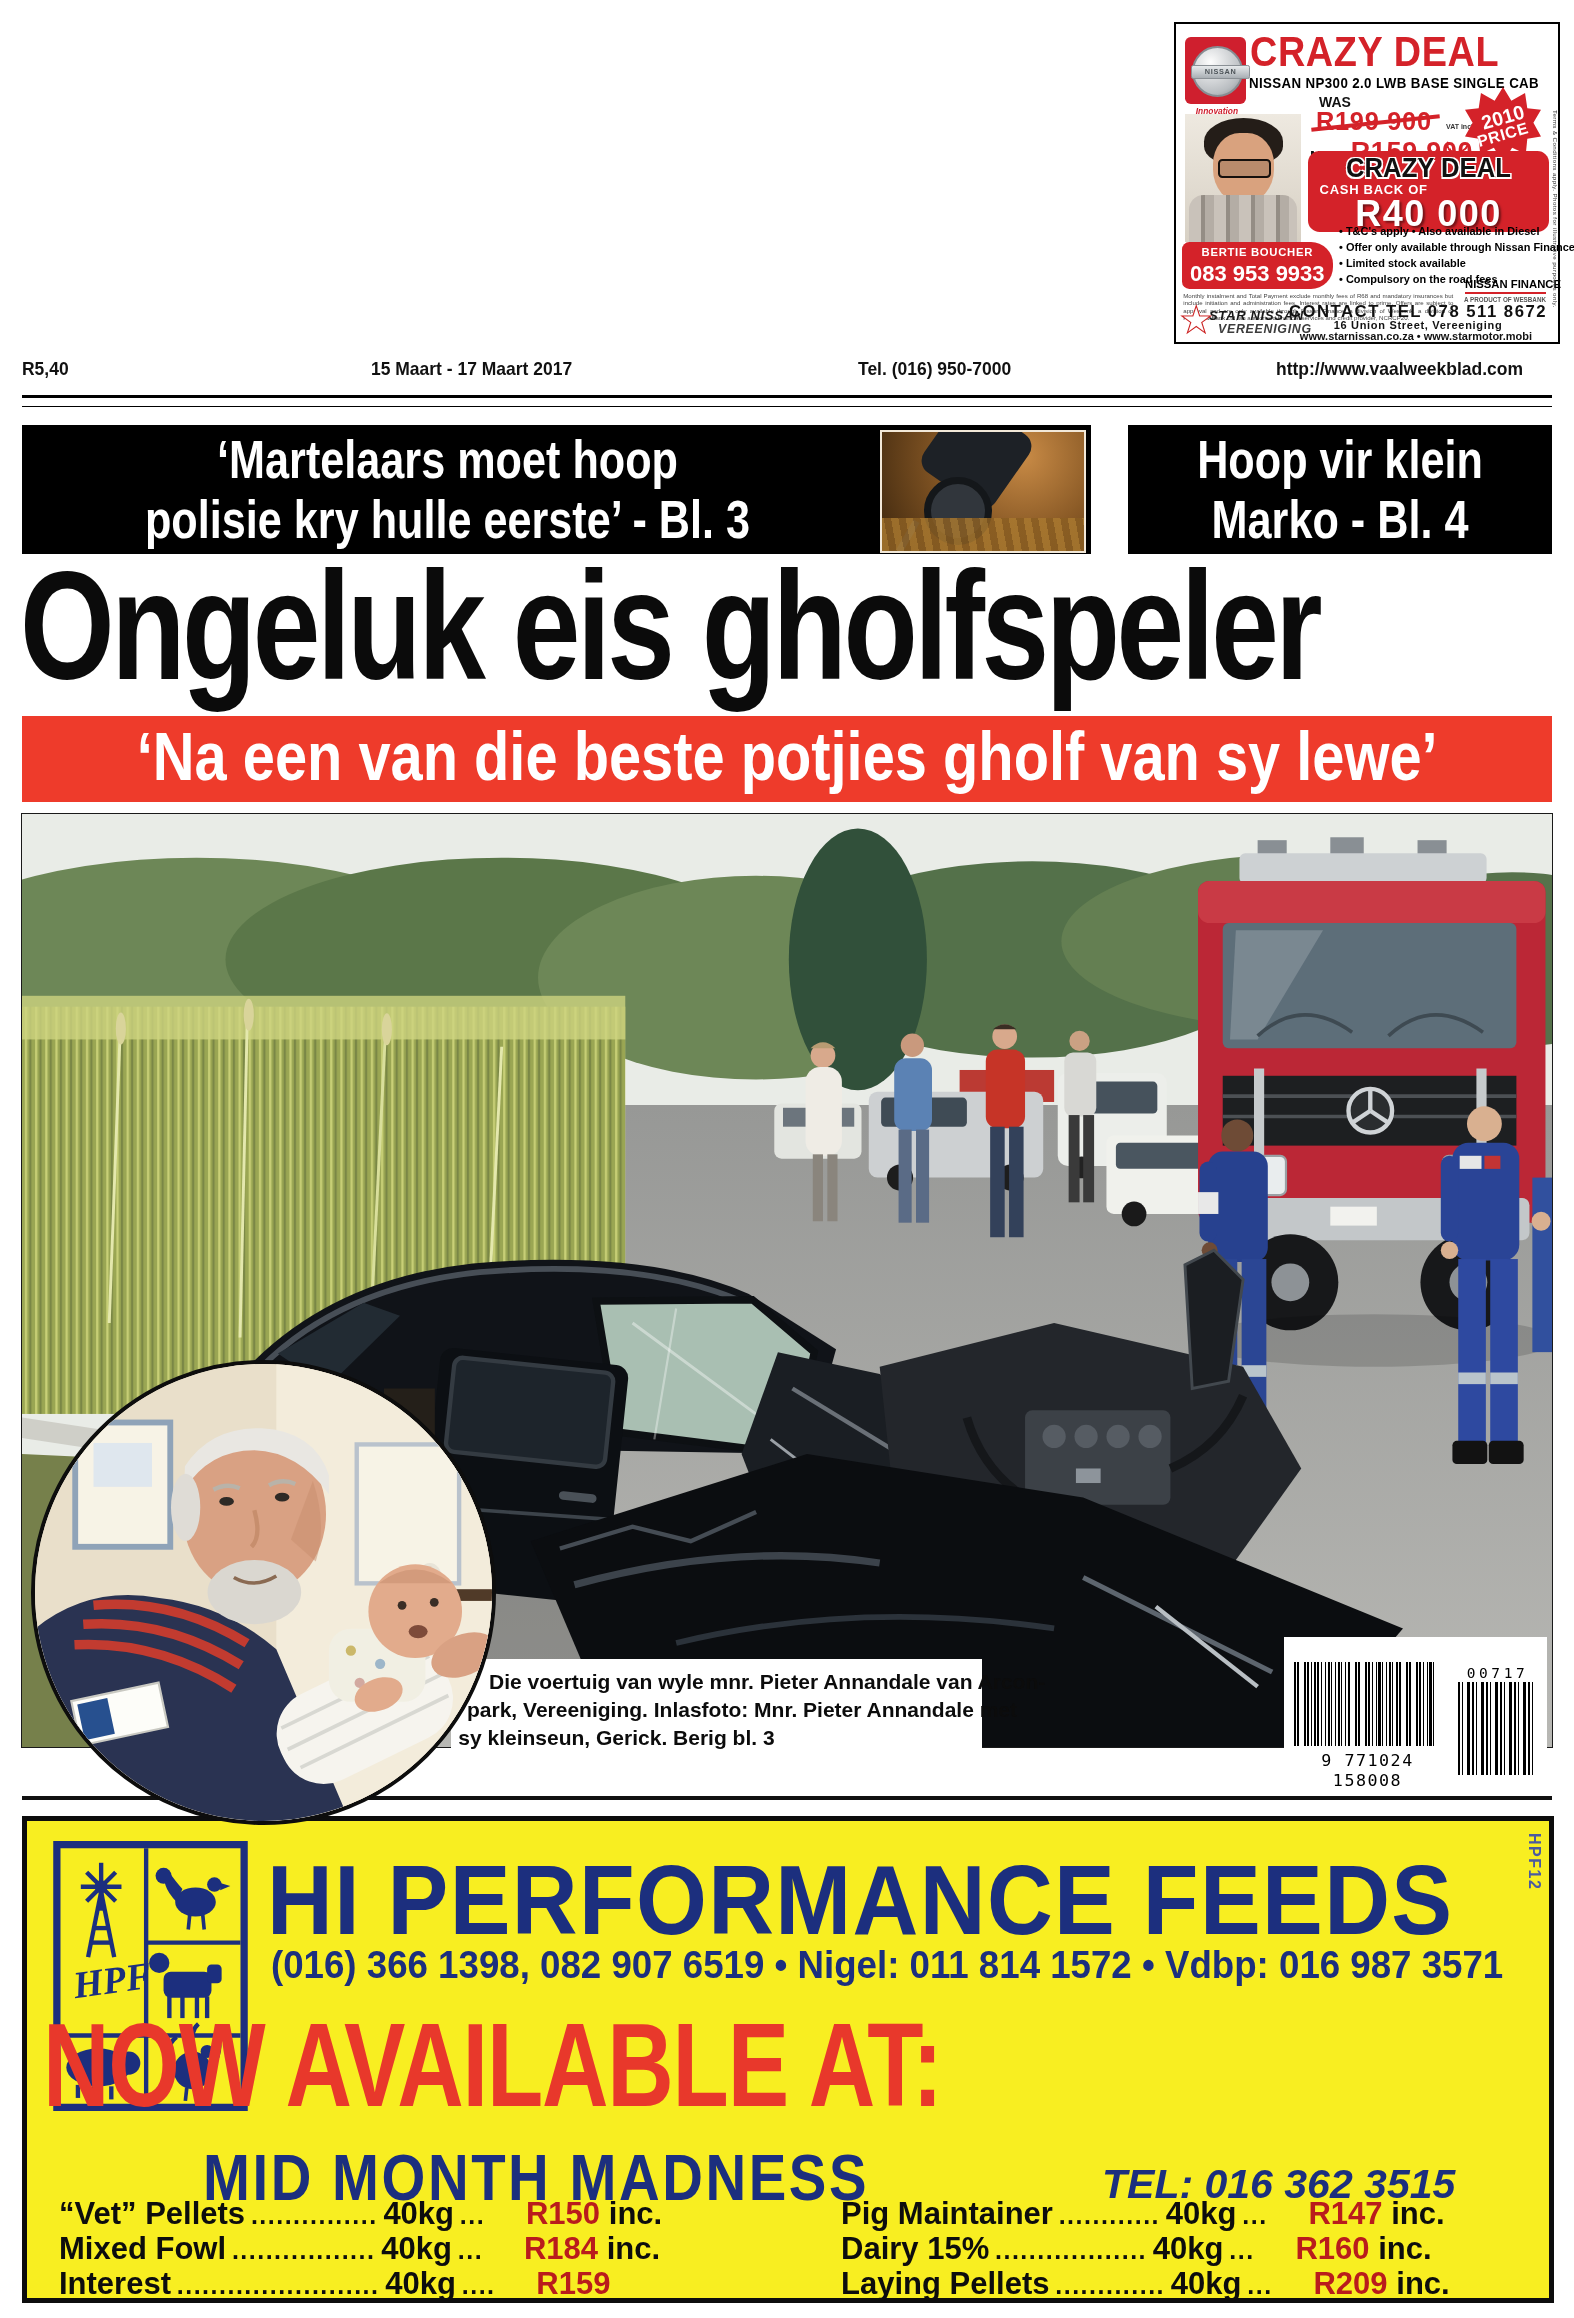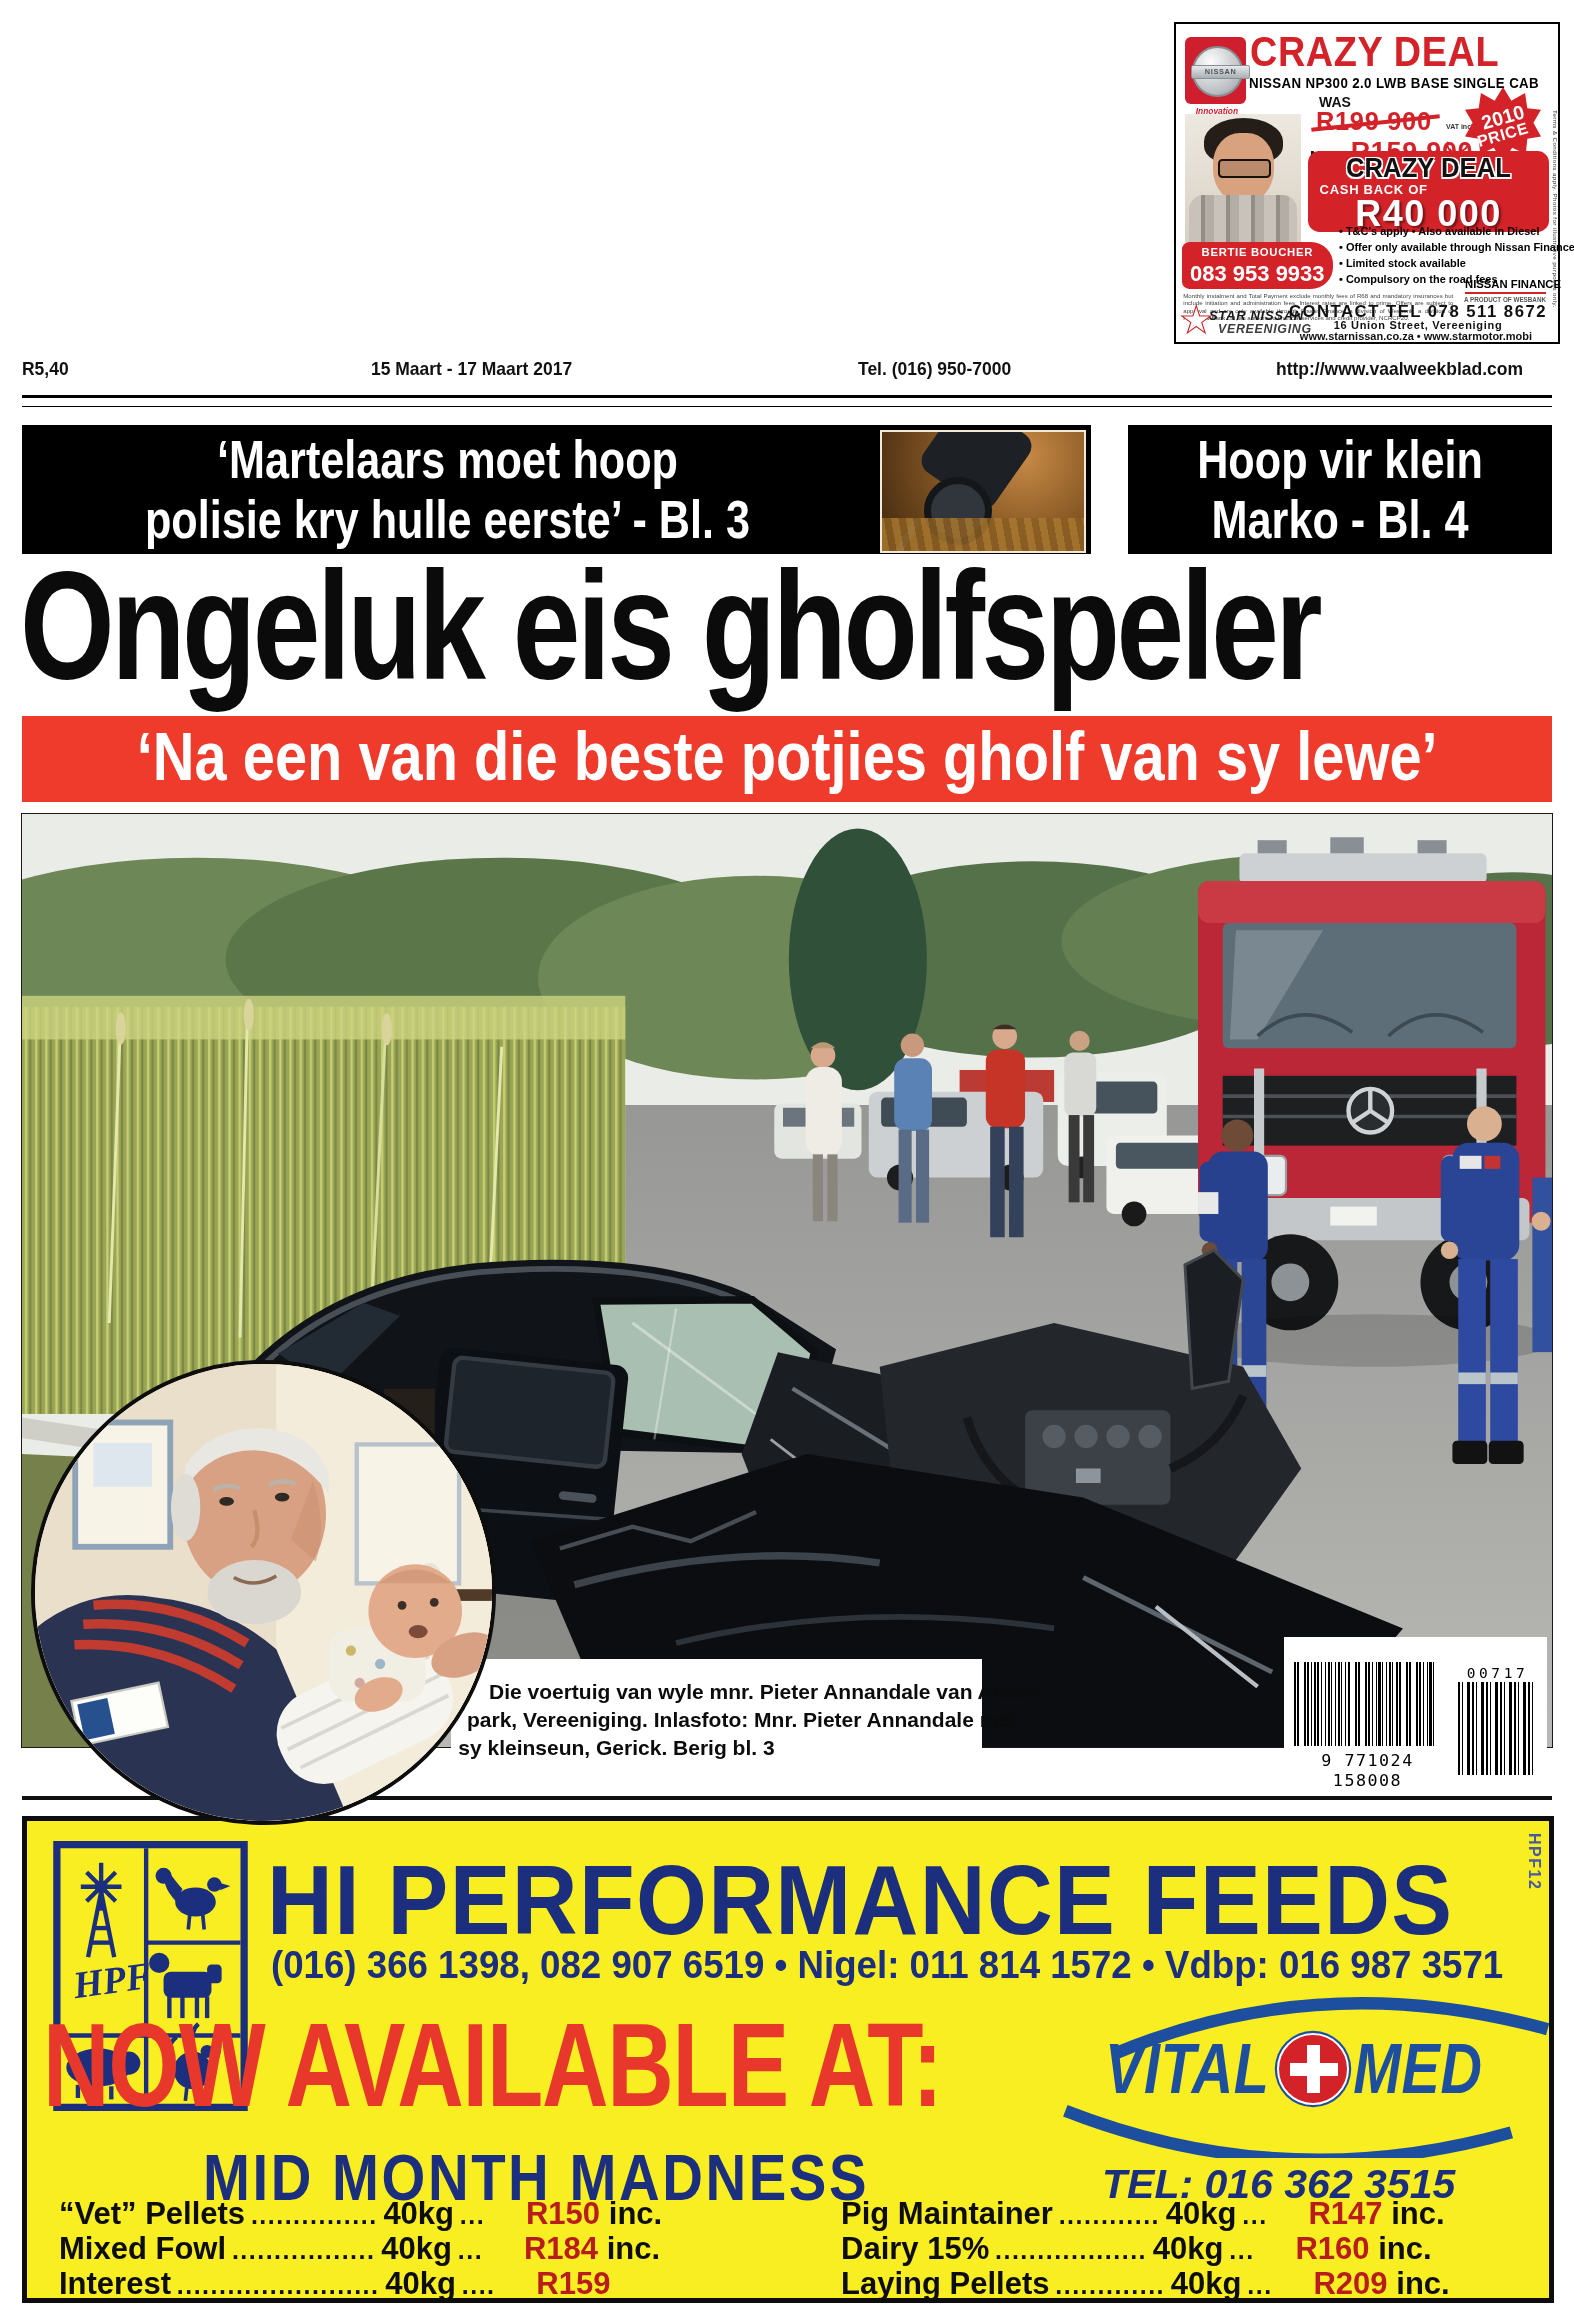--- a/index.html
+++ b/index.html
@@ -120,21 +120,21 @@
   .photo-box svg{display:block;width:100%;height:100%;}
 
   
   .inset{position:absolute;left:30.5px;top:1360px;width:457px;height:457px;border-radius:50%;
     border:4.4px solid #0d0d0d;overflow:hidden;background:#e9dfca;z-index:5;}
   .inset svg{display:block;width:100%;height:100%;}
 
   
   .caption-box{position:absolute;left:451px;top:1659px;width:531px;height:89px;background:#fff;z-index:4;}
   .caption-box div{font-size:21px;line-height:28px;font-weight:700;color:#0c0c0c;padding-left:7.3px;white-space:nowrap;}
-  .caption-box .cl1{padding-left:38px;padding-top:19px;}
+  .caption-box .cl1{padding-left:38px;padding-top:9px;}
   .caption-box .cl2{padding-left:16px;}
 
   
   .barcode-box{position:absolute;left:1284px;top:1637px;width:263px;height:145px;background:#fff;z-index:4;}
   .bc-bars{position:absolute;left:10.2px;top:25px;width:143px;height:84px;
     background:repeating-linear-gradient(90deg,#000 0 1.5px,#fff 1.5px 2.9px,#000 2.9px 5.1px,#fff 5.1px 6.5px,#000 6.5px 7.3px,#fff 7.3px 10.2px);}
   .bc-num{position:absolute;left:0px;top:113px;width:167px;text-align:center;
     font-family:"DejaVu Sans Mono",monospace;font-size:16.7px;letter-spacing:1.5px;color:#000;}
   .bc-addon-label{position:absolute;left:173px;top:28px;width:81px;text-align:center;
     font-family:"DejaVu Sans Mono",monospace;font-size:14.5px;letter-spacing:3.6px;color:#000;}
@@ -591,34 +591,20 @@
           <line x1="184" y1="340" x2="182" y2="358" stroke-width="5"></line>
           <line x1="202" y1="340" x2="204" y2="358" stroke-width="5"></line>
         </g>
       </svg>
       <span class="fa-logolabel">HPF</span>
     </div>
     <div class="fa-code">HPF12</div>
     <div class="fa-title">HI PERFORMANCE FEEDS</div>
     <div class="fa-phones">(016) 366 1398, 082 907 6519 • Nigel: 011 814 1572 • Vdbp: 016 987 3571</div>
     <div class="fa-avail">NOW AVAILABLE AT:</div>
-    <div class="fa-vital">
-      <svg viewBox="0 0 720 235">
-        <path d="M95,92 Q380,-28 692,58" stroke="#1d4f9e" stroke-width="17" fill="none"></path>
-        <path d="M28,170 Q330,288 642,200" stroke="#1d4f9e" stroke-width="17" fill="none"></path>
-      </svg>
-      <div class="fa-vrow">
-        <span>VITAL</span>
-        <div class="fa-plus">
-            <i class="pv"></i>
-            <i class="ph"></i>
-          </div>
-        <span>MED</span>
-      </div>
-    </div>
     <div class="fa-madness">MID MONTH MADNESS</div>
     <div class="fa-tel">TEL: 016 362 3515</div>
 
     <div class="fa-col fa-col-l">
       <div class="prow">
         <span class="pname">“Vet” Pellets</span>
         <span class="pdots">...............</span>
         <span class="pqty">40kg</span>
         <span class="pmid">...</span>
         <span class="pprice">R150</span>

